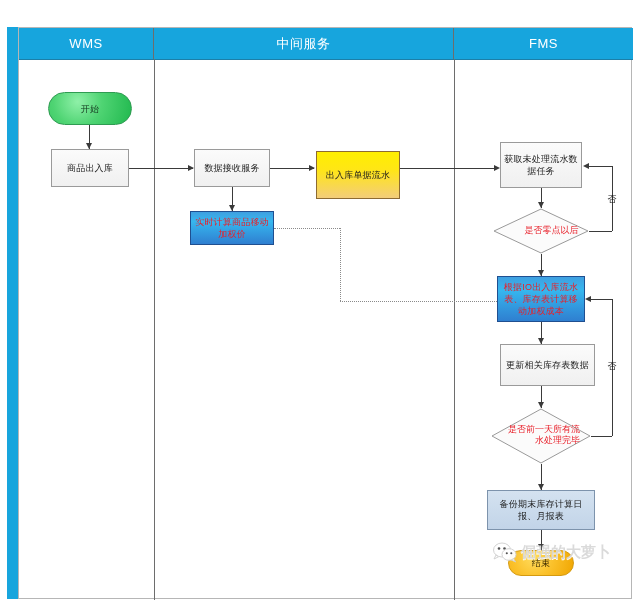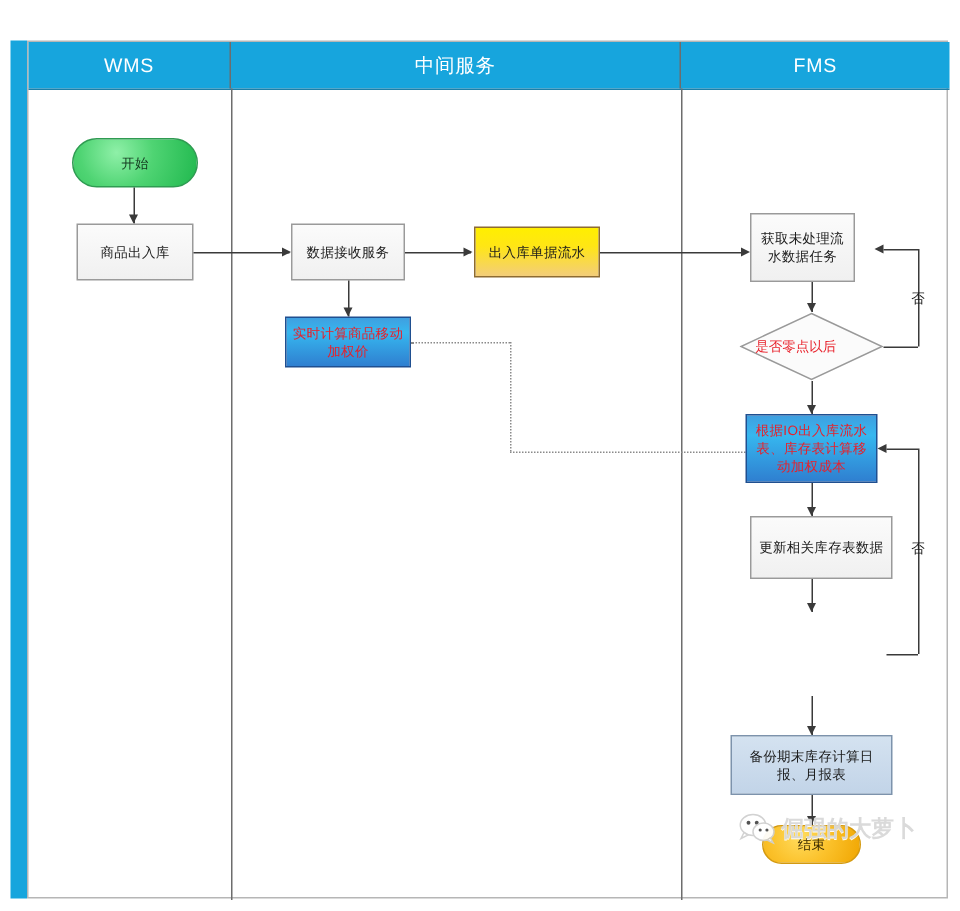--- a/index.html
+++ b/index.html
@@ -103,22 +103,23 @@
   .decision{
     position:absolute;
     display:flex;align-items:center;justify-content:center;
   }
   .decision .dshape{
     position:absolute;left:0;top:0;width:100%;height:100%;
   }
   .decision .dlabel{
     position:relative;z-index:2;
     font-size:9px;line-height:11px;
-    color:#e8202a;text-align:left;
+    color:#e8202a;text-align:right;
     width:78%;
+    font-family:Liberation Mono, monospace;
   }
   .edge{position:absolute;background:#3a3a3a;}
   .edge-h{height:1px;}
   .edge-v{width:1px;}
   .arrow{
     position:absolute;width:0;height:0;
   }
   .arrow-down{
     border-left:3.5px solid transparent;
     border-right:3.5px solid transparent;
@@ -196,35 +197,35 @@
     <div class="node node-plain" style="left:51px;top:149px;width:78px;height:38px;">商品出入库</div>
 
     <div class="edge edge-h" style="left:129px;top:168px;width:64px;"></div>
     <div class="arrow arrow-right" style="left:188px;top:164.5px;"></div>
 
     <div class="node node-plain" style="left:194px;top:149px;width:76px;height:38px;">数据接收服务</div>
 
     <div class="edge edge-h" style="left:270px;top:168px;width:44px;"></div>
     <div class="arrow arrow-right" style="left:309px;top:164.5px;"></div>
 
-    <div class="node node-yellow" style="left:316px;top:151px;width:84px;height:34px;">出入库单据流水</div>
+    <div class="node node-yellow" style="left:316px;top:151px;width:84px;height:48px;">出入库单据流水</div>
 
     <div class="edge edge-h" style="left:400px;top:168px;width:95px;"></div>
     <div class="arrow arrow-right" style="left:494px;top:164.5px;"></div>
 
     <div class="edge edge-v" style="left:232px;top:187px;height:24px;"></div>
     <div class="arrow arrow-down" style="left:228.5px;top:205px;"></div>
 
     <div class="node node-blue" style="left:190px;top:211px;width:84px;height:34px;">实时计算商品移动加权价</div>
 
     <div class="dotted-h" style="left:274px;top:228px;width:66px;"></div>
     <div class="dotted-v" style="left:340px;top:228px;height:73px;"></div>
     <div class="dotted-h" style="left:340px;top:301px;width:157px;"></div>
 
-    <div class="node node-plain" style="left:500px;top:142px;width:70px;height:46px;">获取未处理流水数据任务</div>
+    <div class="node node-plain" style="left:500px;top:142px;width:82px;height:46px;">获取未处理流水数据任务</div>
 
     <div class="edge edge-v" style="left:541px;top:188px;height:20px;"></div>
     <div class="arrow arrow-down" style="left:537.5px;top:202px;"></div>
 
     <div class="decision" style="left:493px;top:208px;width:96px;height:46px;">
       <svg class="dshape" viewBox="0 0 96 46" preserveAspectRatio="none">
         <polygon points="48,1 95,23 48,45 1,23" fill="#fbfbfb" stroke="#9a9a9a" stroke-width="1"></polygon>
       </svg>
       <div class="dlabel">是否零点以后</div>
     </div>
@@ -241,20 +242,26 @@
     <div class="node node-blue" style="left:497px;top:276px;width:88px;height:46px;">根据IO出入库流水表、库存表计算移动加权成本</div>
 
     <div class="edge edge-v" style="left:541px;top:322px;height:22px;"></div>
     <div class="arrow arrow-down" style="left:537.5px;top:338px;"></div>
 
     <div class="node node-plain" style="left:500px;top:344px;width:95px;height:42px;">更新相关库存表数据</div>
 
     <div class="edge edge-v" style="left:541px;top:386px;height:22px;"></div>
     <div class="arrow arrow-down" style="left:537.5px;top:402px;"></div>
 
+    <div class="decision" style="left:491px;top:408px;width:100px;height:56px;">
+      <svg class="dshape" viewBox="0 0 100 56" preserveAspectRatio="none">
+        <polygon points="50,1 99,28 50,55 1,28" fill="#fbfbfb" stroke="#9a9a9a" stroke-width="1"></polygon>
+      </svg>
+      <div class="dlabel">是否前一天所有流水处理完毕</div>
+    </div>
 
     <div class="edge edge-h" style="left:591px;top:436px;width:21px;"></div>
     <div class="edge edge-v" style="left:612px;top:299px;height:137px;"></div>
     <div class="edge edge-h" style="left:591px;top:299px;width:21px;"></div>
     <div class="arrow arrow-left" style="left:585px;top:295.5px;"></div>
     <div class="edge-label" style="left:605px;top:355px;">否</div>
 
     <div class="edge edge-v" style="left:541px;top:464px;height:26px;"></div>
     <div class="arrow arrow-down" style="left:537.5px;top:484px;"></div>
 

